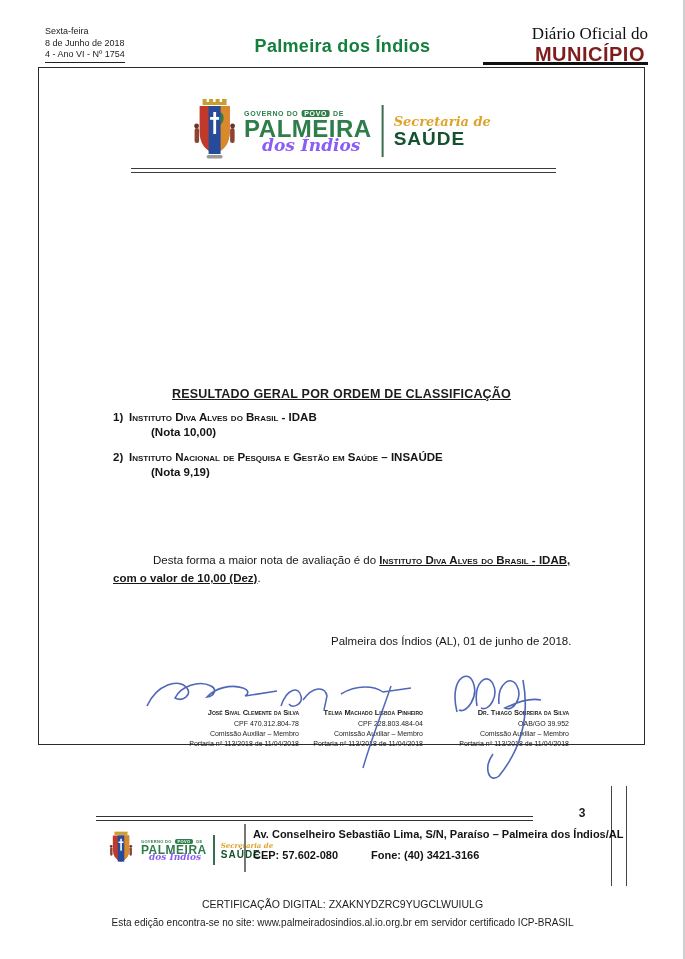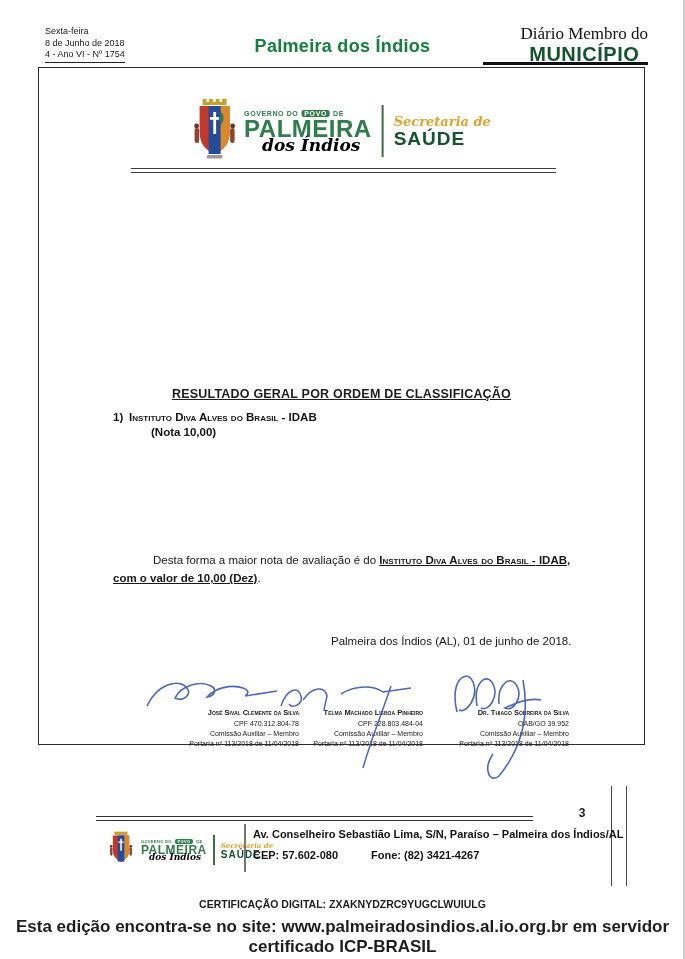--- a/index.html
+++ b/index.html
@@ -8,36 +8,36 @@
   #page { position:relative; width:685px; height:959px; background:#fff; overflow:hidden; }
 
   
   .gz-header { position:absolute; left:0; top:0; width:685px; height:67px; }
   .gz-dateblock { position:absolute; left:45px; top:26px; font-size:9px; line-height:1.3; color:#222; }
   .gz-dateblock .edition { border-bottom:1.5px solid #222; padding-bottom:1px; }
   .gz-city { position:absolute; left:0; right:0; top:36px; text-align:center;
              font-size:18px; font-weight:600; letter-spacing:.3px; color:#15803d; }
   .gz-brand { position:absolute; right:37px; top:24px; text-align:center; }
   .gz-brand .l1 { font-family:"Liberation Serif", serif; font-size:17px; color:#111; }
-  .gz-brand .l2 { font-size:20px; font-weight:800; letter-spacing:.5px; color:#14532d; line-height:1; }
+  .gz-brand .l2 { font-size:20px; font-weight:800; letter-spacing:.5px; color:#7f1d1d; line-height:1; }
   .gz-brand-rule { position:absolute; left:483px; top:62px; width:165px; height:2.5px; background:#111; }
 
   
   .doc { position:absolute; left:38px; top:67px; width:607px; height:678px;
          border:1.6px solid #2b2b2b; background:#fff; }
 
   
   .mlogo { display:flex; align-items:center; }
   .mlogo .coat { flex:0 0 auto; }
   .mlogo .namecol { margin-left:8px; }
   .govline { font-size:7px; font-weight:700; color:#2e7d4a; letter-spacing:.6px; display:flex; align-items:center; gap:3px; }
   .govline .pill { background:#2e7d4a; color:#fff; padding:0 3px; border-radius:2px; }
   .cityname { font-size:24px; font-weight:800; color:#2e7d4a; letter-spacing:.5px; line-height:1; }
   .cityscript { font-family:"DejaVu Serif", serif; font-style:italic; font-weight:700;
-                color:#000000; font-size:17px; line-height:.8; margin-left:18px; margin-top:-2px; }
+                color:#8b5cf6; font-size:17px; line-height:.8; margin-left:18px; margin-top:-2px; }
   .mlogo .div { width:2px; background:#3a6b4e; margin:0 10px; }
   .seccol { text-align:left; }
   .secscript { font-family:"DejaVu Serif", serif; font-style:italic; font-weight:700; color:#dfa32b; font-size:13px; }
   .secname { font-size:19px; font-weight:800; color:#14532d; letter-spacing:1px; line-height:1; }
 
   .mlogo.lg { position:absolute; left:50%; transform:translateX(-50%); top:28px; height:70px; }
   .mlogo.lg .div { height:52px; }
 
   .logo-rule { position:absolute; left:92px; top:100px; width:425px; height:5px;
                border-top:1.5px solid #3a3a3a; border-bottom:1.5px solid #3a3a3a; }
@@ -83,40 +83,40 @@
   .mlogo.sm .secscript { font-size:7px; }
   .mlogo.sm .secname { font-size:10px; }
   .foot-sep { position:absolute; left:205px; top:756px; width:1.5px; height:48px; background:#777; }
   .addr { position:absolute; left:214px; top:760px; width:390px; font-size:11px; font-weight:700; color:#141414; }
   .addr .l2 { margin-top:9px; }
   .addr .cep { margin-right:30px; }
   .edge-lines { position:absolute; left:572px; top:718px; width:16px; height:100px;
                 border-left:1.5px solid #444; border-right:1.5px solid #444; }
 
   
-  .cert { position:absolute; left:0; right:0; text-align:center; color:#1d1d1d;font-weight:bold; }
+  .cert { position:absolute; left:0; right:0; text-align:center; color:#1d1d1d; }
   .cert1 { top:898px; font-size:10.5px; }
-  .cert2 { top:917px; font-size:17px; }
+  .cert2 { top:917px; font-size:10px; }
 
   .page-edge { position:absolute; right:0; top:0; width:2px; height:959px; background:#cfcfcf; }
 </style>
 </head>
 <body>
 
 <div id="page">
 
   <div class="gz-header">
     <div class="gz-dateblock">
       <div>Sexta-feira</div>
       <div>8 de Junho de 2018</div>
       <div class="edition">4 - Ano VI - Nº 1754</div>
     </div>
     <div class="gz-city">Palmeira dos Índios</div>
     <div class="gz-brand">
-      <div class="l1">Diário Membro do</div>
+      <div class="l1">Diário Oficial do</div>
       <div class="l2">MUNICÍPIO</div>
     </div>
     <div class="gz-brand-rule"></div>
   </div>
 
   <div class="doc">
 
     <div class="mlogo lg">
       <span class="coat">
         <svg width="44" height="62" viewBox="0 0 44 62">
@@ -155,20 +155,24 @@
     <div class="logo-rule"></div>
 
     <div class="doc-title">
       <span>RESULTADO GERAL POR ORDEM DE CLASSIFICAÇÃO</span>
     </div>
 
     <div class="res res1">
       <span class="num">1)</span><span class="sc">Instituto Diva Alves do Brasil - IDAB</span>
       <span class="note">(Nota 10,00)</span>
     </div>
+    <div class="res res2">
+      <span class="num">2)</span><span class="sc">Instituto Nacional de Pesquisa e Gestão em Saúde – INSAÚDE</span>
+      <span class="note">(Nota 9,19)</span>
+    </div>
 
     <p class="para"><span>Desta forma a maior nota de avaliação é do </span><span class="hl sc">Instituto Diva Alves do Brasil -</span><span class="hl"> IDAB, com o valor de 10,00 (Dez)</span><span>.</span></p>
 
     <div class="dateline">Palmeira dos Índios (AL), 01 de junho de 2018.</div>
 
     <div class="sig sig1">
       <svg width="150" height="45" viewBox="0 0 150 45">
         <path d="M10 32 C 20 10, 42 4, 50 14 C 55 21, 46 28, 38 24 C 44 12, 62 6, 74 12 C 80 15, 78 22, 70 23 C 78 14, 94 10, 106 14 C 112 16, 112 20, 108 22 L 140 17" fill="none" stroke="#3d56b0" stroke-width="1.6" opacity="0.9"></path>
       </svg>
       <div class="nm">José Sival Clemente da Silva</div>
@@ -229,21 +233,21 @@
       <span class="seccol">
         <div class="secscript">Secretaria de</div>
         <div class="secname">SAÚDE</div>
       </span>
     </div>
     <div class="foot-sep"></div>
     <div class="addr">
       <div>Av. Conselheiro Sebastião Lima, S/N, Paraíso – Palmeira dos Índios/AL</div>
       <div class="l2">
         <span class="cep">CEP: 57.602-080</span>
-        <span>Fone: (82) 3421-4267</span>
+        <span>Fone: (40) 3421-3166</span>
       </div>
     </div>
   </div>
 
   <div class="cert cert1">CERTIFICAÇÃO DIGITAL: ZXAKNYDZRC9YUGCLWUIULG</div>
   <div class="cert cert2">Esta edição encontra-se no site: www.palmeiradosindios.al.io.org.br em servidor certificado ICP-BRASIL</div>
 
   <div class="page-edge"></div>
 </div>
 

